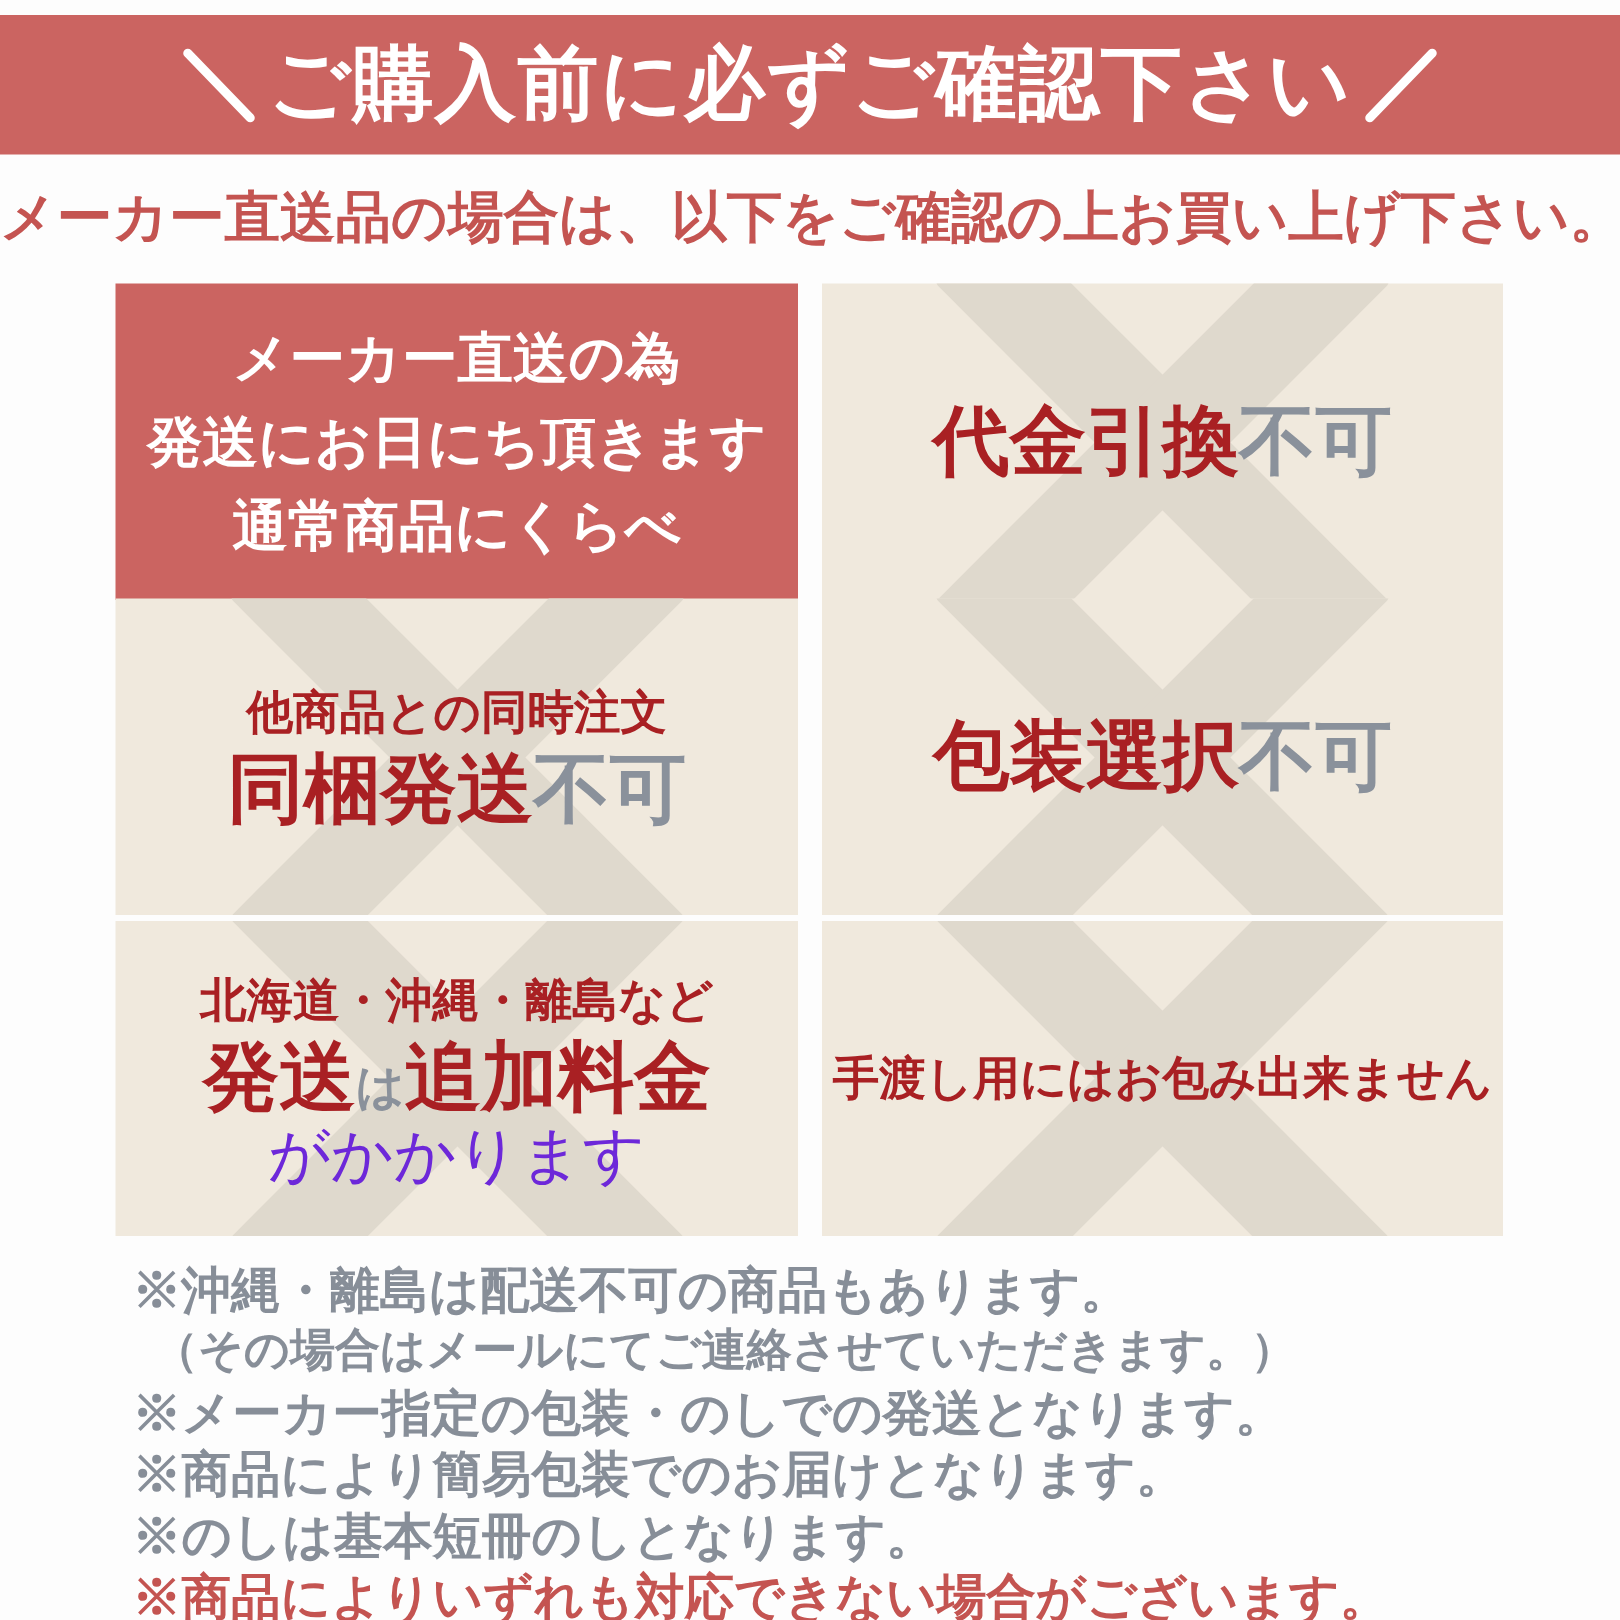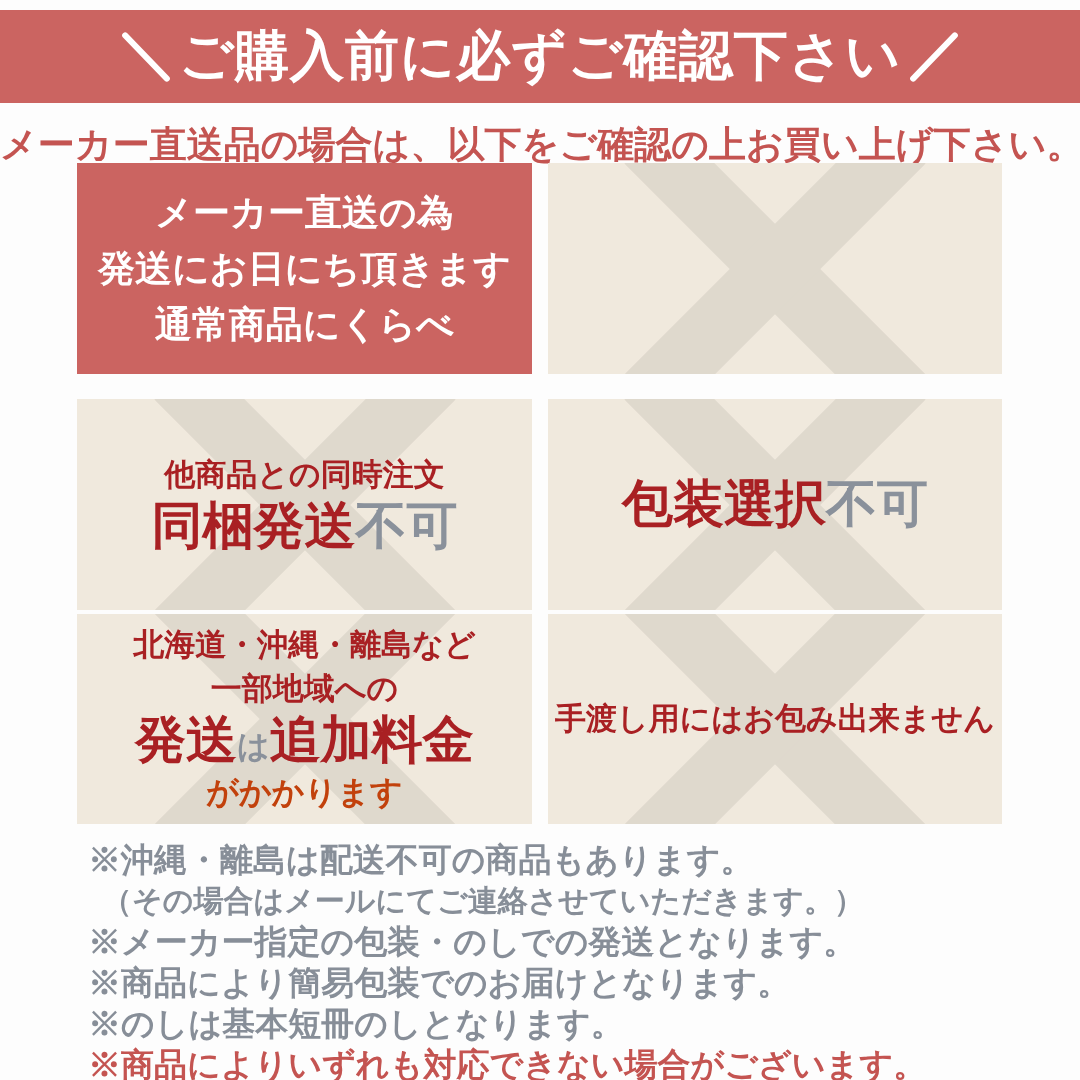--- a/index.html
+++ b/index.html
@@ -34,42 +34,42 @@
   }
 
   
   .box {
     position:absolute; overflow:hidden;
     display:flex; flex-direction:column; align-items:center; justify-content:center;
     text-align:center;
   }
   .col-l { left:77px;  width:455px; }
   .col-r { left:548px; width:454px; }
-  .row-1 { top:163px; height:211px; }
+  .row-1 { top:189px; height:211px; }
   .row-2 { top:399px; height:211px; }
   .row-3 { top:614px; height:210px; }
 
   .box-red   { background:#cb6461; }
   .box-beige { background:#f0e9dd; }
 
   .xmark { position:absolute; inset:0; display:flex; align-items:center; justify-content:center; pointer-events:none; }
   .xmark .bar { position:absolute; width:370px; height:64px; background:#dfd9cd; border-radius:6px; }
   .xmark .bar-a { transform:rotate(45deg); }
   .xmark .bar-b { transform:rotate(-45deg); }
 
   .box-content { position:relative; z-index:2; }
 
   .white-lines { color:#ffffff; font-size:37px; font-weight:bold; line-height:56px; }
 
   .kw-line   { font-size:51px; font-weight:bold; line-height:1.15; white-space:nowrap; }
   .kw-red    { color:#a92023; }
   .kw-gray   { color:#8a919b; }
   .small-note { color:#a92023; font-size:31px; font-weight:bold; line-height:44px; white-space:nowrap; }
   .particle  { color:#8a919b; font-size:32px; font-weight:bold; }
-  .tail-gray { color:#c2410c; font-size:32px; font-weight:bold; line-height:46px; }
+  .tail-gray { color:#6d28d9; font-size:41px; font-weight:normal; line-height:46px; }
 
   
   .notes {
     position:absolute; left:88px; top:840px; width:950px;
     color:#878e98; font-size:33px; font-weight:bold; line-height:40px;
     white-space:nowrap;
   }
   .note-line { margin-bottom:1px; }
   .note-sub  { font-size:30px; padding-left:14px; }
   .note-red  { color:#c45451; }
@@ -93,20 +93,23 @@
       <div>発送にお日にち頂きます</div>
       <div>通常商品にくらべ</div>
     </div>
   </div>
 
   <div class="box box-beige col-r row-1">
     <div class="xmark">
       <span class="bar bar-a"></span>
         <span class="bar bar-b"></span>
     </div>
+    <div class="box-content kw-line">
+      <span class="kw-red">代金引換</span><span class="kw-gray">不可</span>
+    </div>
   </div>
 
   <div class="box box-beige col-l row-2">
     <div class="xmark">
       <span class="bar bar-a"></span>
         <span class="bar bar-b"></span>
     </div>
     <div class="box-content">
       <div class="small-note">他商品との同時注文</div>
       <div class="kw-line">
@@ -125,21 +128,20 @@
     </div>
   </div>
 
   <div class="box box-beige col-l row-3">
     <div class="xmark">
       <span class="bar bar-a"></span>
         <span class="bar bar-b"></span>
     </div>
     <div class="box-content">
       <div class="small-note">北海道・沖縄・離島など</div>
-      <div class="small-note">一部地域への</div>
       <div class="kw-line">
         <span class="kw-red">発送</span><span class="particle">は</span><span class="kw-red">追加料金</span>
       </div>
       <div class="tail-gray">がかかります</div>
     </div>
   </div>
 
   <div class="box box-beige col-r row-3">
     <div class="xmark">
       <span class="bar bar-a"></span>

